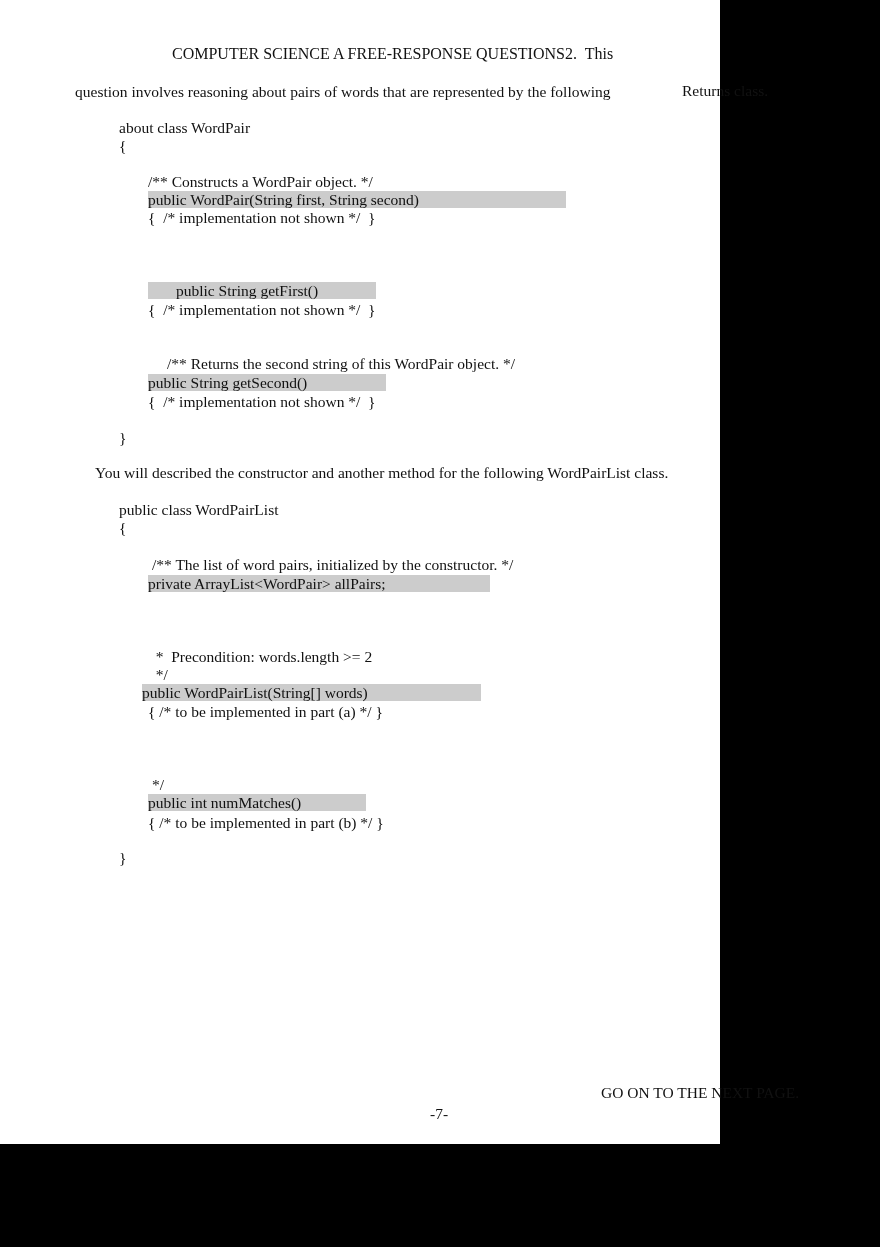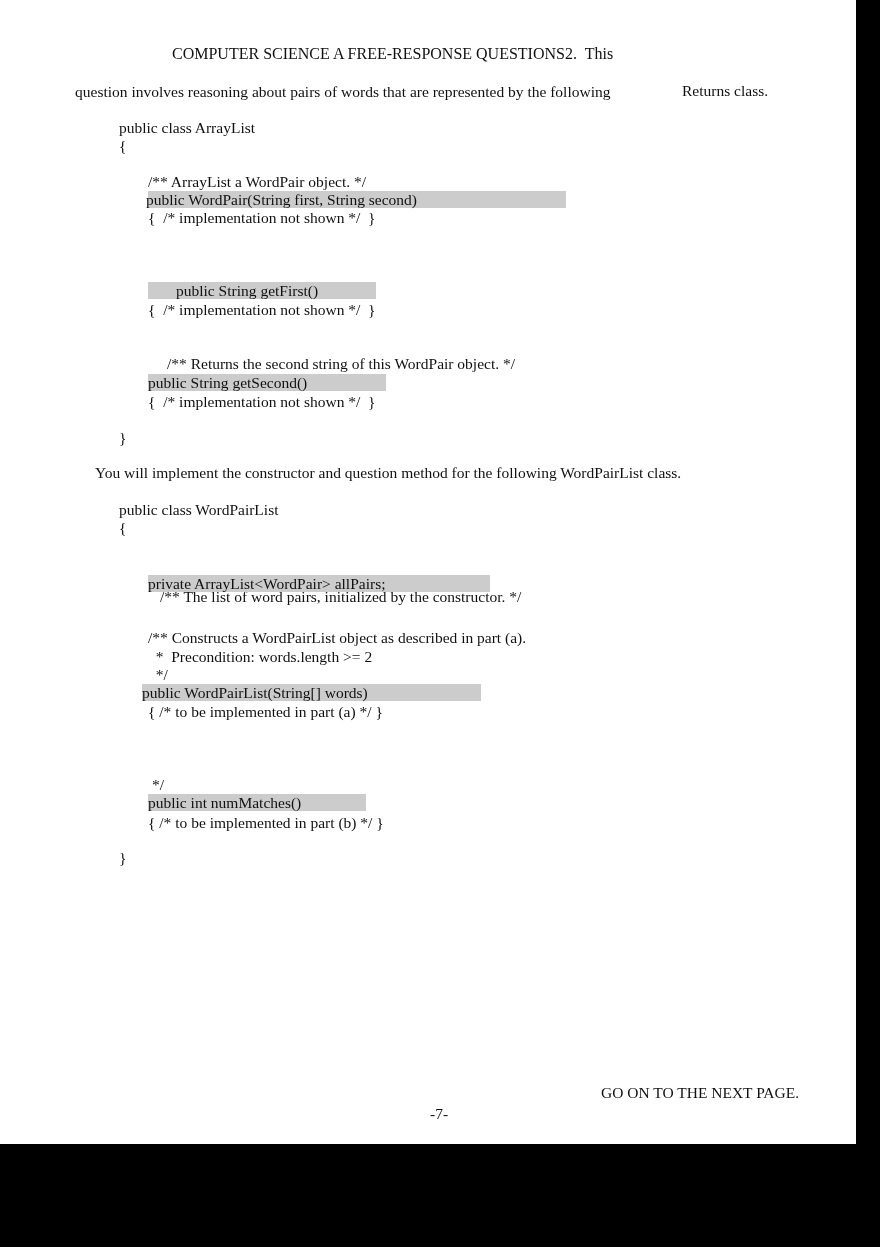--- a/index.html
+++ b/index.html
@@ -12,21 +12,21 @@
       height: 1247px;
       position: relative;
       overflow: hidden;
       font-family: "Liberation Serif", "DejaVu Serif", serif;
       color: #111111;
     }
     .page {
       position: absolute;
       left: 0;
       top: 0;
-      width: 856px;
+      width: 720px;
       height: 1144px;
       background: #ffffff;
       text-align: center;
     }
     .line {
       position: absolute;
       font-size: 15.5px;
       line-height: 18px;
       white-space: pre;
     }
@@ -40,49 +40,48 @@
 </head>
 <body>
 
 <div class="page">
 
   <div class="line header" style="left:172px; top:45px;">COMPUTER SCIENCE A FREE-RESPONSE QUESTIONS2.  This</div>
 
   <div class="line" style="left:75px; top:83px;">question involves reasoning about pairs of words that are represented by the following</div>
   <div class="line" style="left:682px; top:82px;">Returns class.</div>
 
-  <div class="line" style="left:119px; top:119px;">public class ArrayList</div>
+  <div class="line" style="left:119px; top:119px;">about class WordPair</div>
   <div class="line" style="left:119px; top:137px;">{</div>
 
-  <div class="line" style="left:148px; top:173px;">/** ArrayList a WordPair object. */</div>
+  <div class="line" style="left:148px; top:173px;">/** Constructs a WordPair object. */</div>
   <div class="hl" style="left:148px; top:191px; width:418px;"></div>
-  <div class="line" style="left:130px; top:191px;padding-left:16px;">public WordPair(String first, String second)</div>
+  <div class="line" style="left:148px; top:191px;">public WordPair(String first, String second)</div>
   <div class="line" style="left:148px; top:209px;">{  /* implementation not shown */  }</div>
 
   <div class="hl" style="left:148px; top:282px; width:228px;"></div>
   <div class="line" style="left:144px; top:282px;padding-left:32px;">public String getFirst()</div>
   <div class="line" style="left:148px; top:301px;">{  /* implementation not shown */  }</div>
 
   <div class="line" style="left:148px; top:355px;margin-left:19px;">/** Returns the second string of this WordPair object. */</div>
   <div class="hl" style="left:148px; top:374px; width:238px;"></div>
   <div class="line" style="left:148px; top:374px;">public String getSecond()</div>
   <div class="line" style="left:148px; top:393px;">{  /* implementation not shown */  }</div>
 
   <div class="line" style="left:119px; top:429px;">}</div>
 
-  <div class="line" style="left:95px; top:464px;">You will implement the constructor and question method for the following WordPairList class.</div>
+  <div class="line" style="left:95px; top:464px;">You will described the constructor and another method for the following WordPairList class.</div>
 
   <div class="line" style="left:119px; top:501px;">public class WordPairList</div>
   <div class="line" style="left:119px; top:519px;">{</div>
 
-  <div class="line" style="left:160px; top:556px;margin-top:32px;">/** The list of word pairs, initialized by the constructor. */</div>
+  <div class="line" style="left:152px; top:556px;">/** The list of word pairs, initialized by the constructor. */</div>
   <div class="hl" style="left:148px; top:575px; width:342px;"></div>
   <div class="line" style="left:148px; top:575px;">private ArrayList&lt;WordPair&gt; allPairs;</div>
 
-  <div class="line" style="left:148px; top:629px;">/** Constructs a WordPairList object as described in part (a).</div>
   <div class="line" style="left:148px; top:648px;">  *  Precondition: words.length &gt;= 2</div>
   <div class="line" style="left:148px; top:666px;">  */</div>
   <div class="hl" style="left:142px; top:684px; width:339px;"></div>
   <div class="line" style="left:142px; top:684px;">public WordPairList(String[] words)</div>
   <div class="line" style="left:148px; top:703px;">{ /* to be implemented in part (a) */ }</div>
 
   <div class="line" style="left:148px; top:776px;"> */</div>
   <div class="hl" style="left:148px; top:794px; width:218px;"></div>
   <div class="line" style="left:148px; top:794px;">public int numMatches()</div>
   <div class="line" style="left:148px; top:814px;">{ /* to be implemented in part (b) */ }</div>

